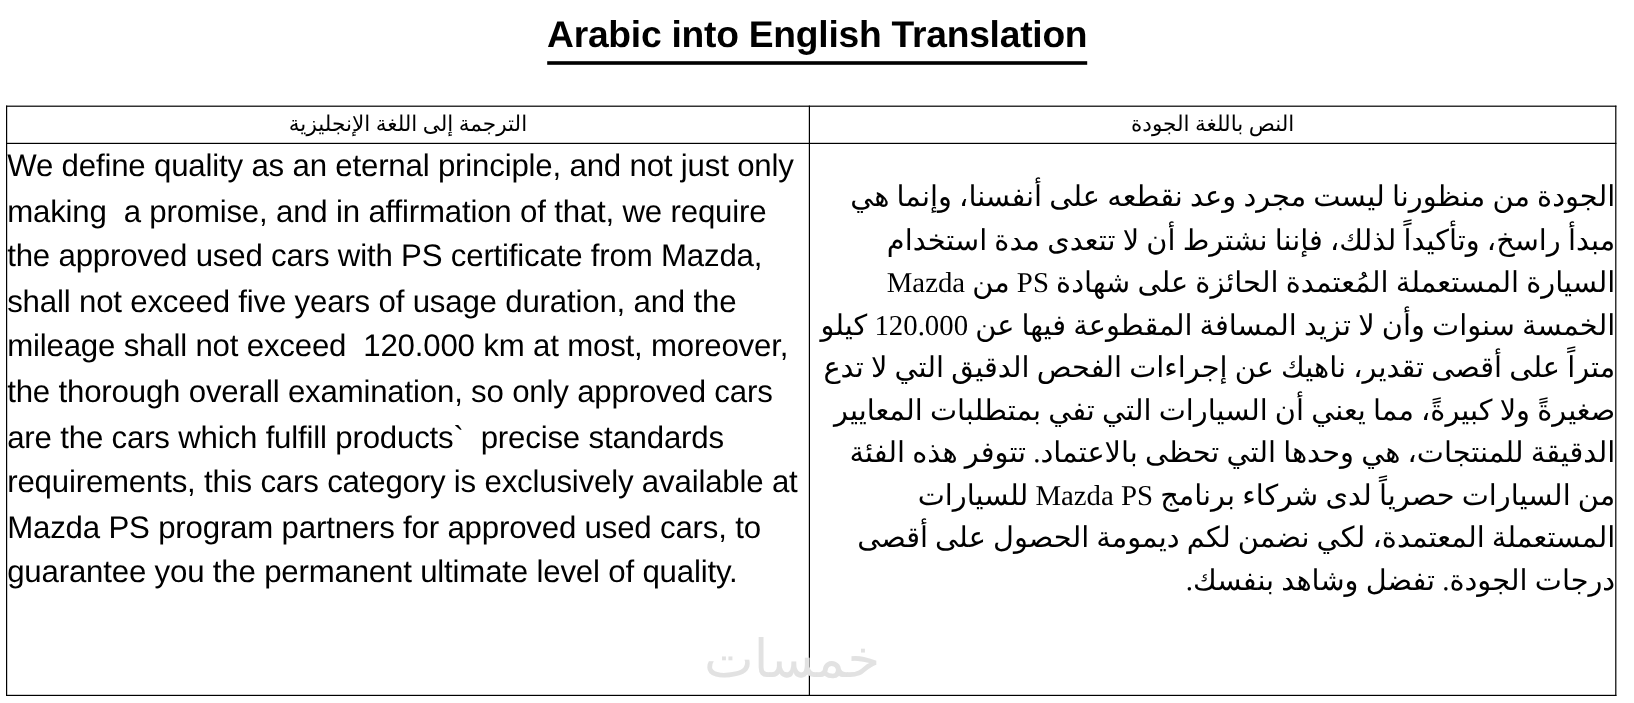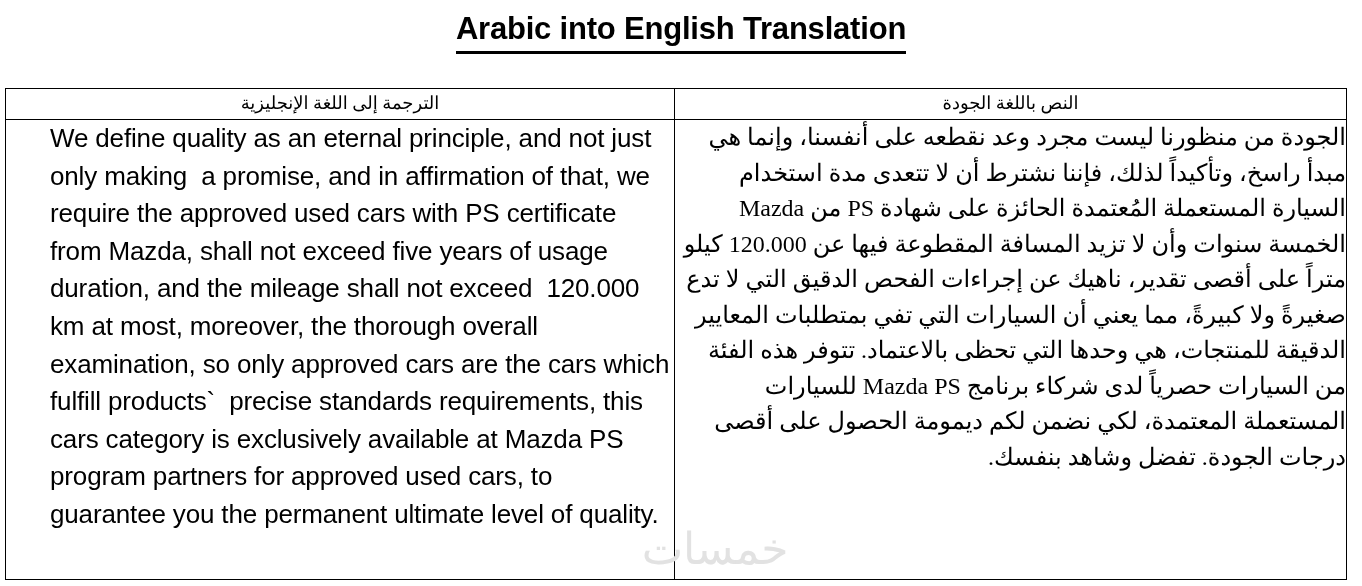--- a/index.html
+++ b/index.html
@@ -90,37 +90,37 @@
     text-align: right;
   }
 
   .body-en {
     font-family: "Liberation Sans", sans-serif;
     font-size: 26px;
     line-height: 37.6px;
     color: #000000;
     letter-spacing: -0.15px;
     white-space: pre-wrap;
-    margin-left: 44px;
   }
   .body-ar {
     font-family: "Liberation Serif", serif;
     font-size: 24px;
     line-height: 35.5px;
     color: #000000;
     direction: rtl;
     unicode-bidi: embed;
     white-space: pre-wrap;
     text-align: right;
+    margin-top: 28px;
   }
 
   
   .watermark {
     position: absolute;
-    left: 590px;
+    left: 535px;
     top: 524px;
     width: 250px;
     height: 52px;
     font-family: "Liberation Serif", serif;
     font-size: 44px;
     line-height: 52px;
     color: #e2e2e2;
     direction: rtl;
     text-align: center;
     pointer-events: none;

